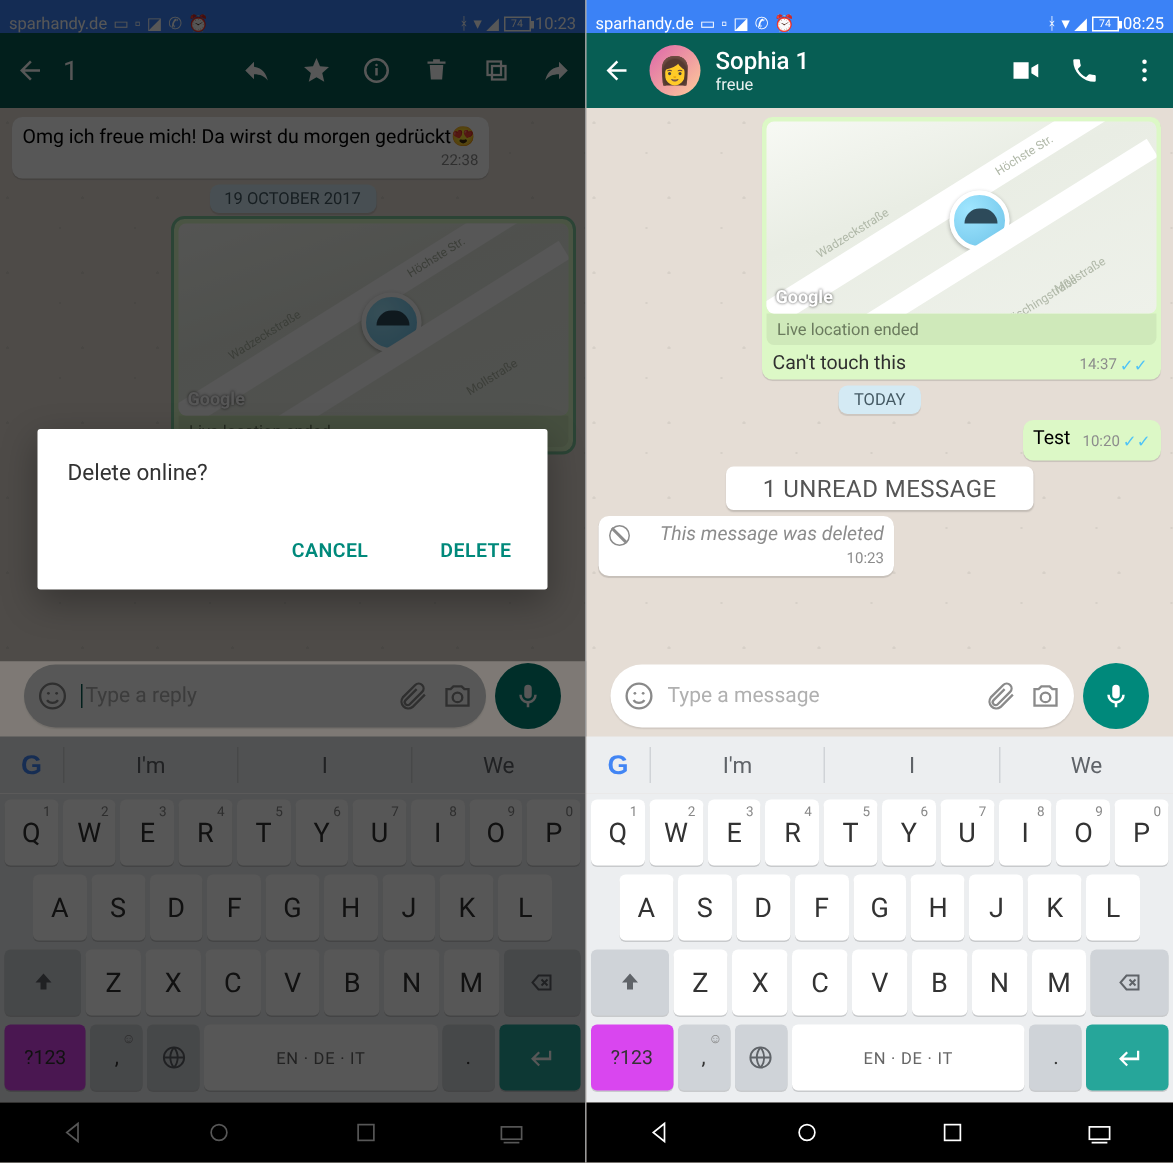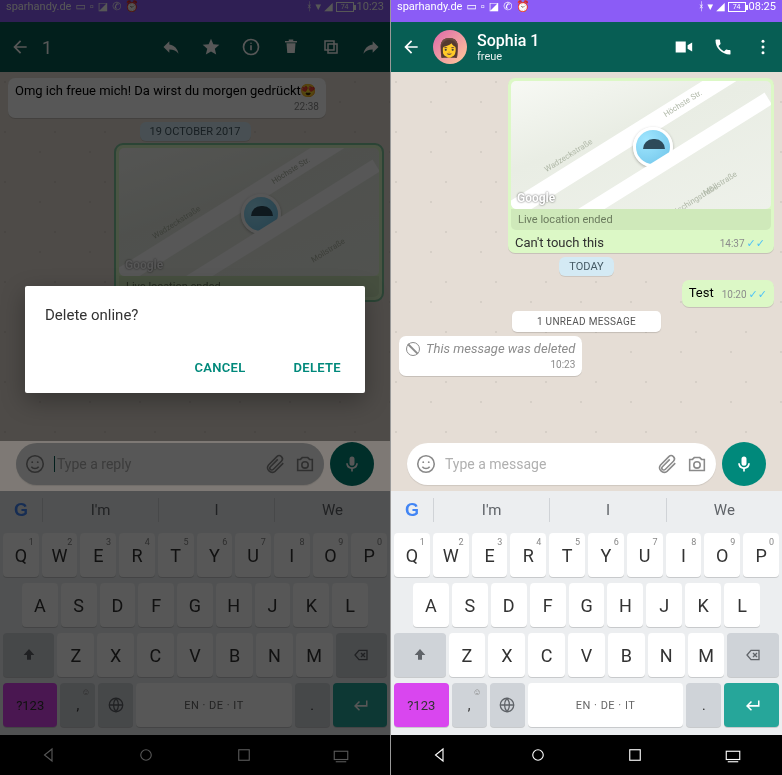--- a/index.html
+++ b/index.html
@@ -1,21 +1,21 @@
 <!DOCTYPE html>
 <html><head>
 <meta charset="utf-8">
 <style>
   * { box-sizing: border-box; margin: 0; padding: 0; }
   body { font-family: -apple-system, Roboto, Arial, sans-serif; background: #222; width: 782px; height: 775px; display: flex; overflow: hidden; }
   .phone { width: 391px; height: 775px; position: relative; background: #e5ddd5; display: flex; flex-direction: column; }
   .phone.left { border-right: 1px solid #999; }
   
   
-  .statusbar { height: 22px; background: #8b5cf6; color: #fff; display: flex; align-items: flex-start; padding: 0 6px; font-size: 11px; }
+  .statusbar { height: 22px; background: #3b82f6; color: #fff; display: flex; align-items: flex-end; padding: 0 6px; font-size: 11px; }
   .sb-left { flex: 0 0 auto; display: flex; align-items: center; gap: 4px; }
   .sb-right { margin-left: auto; display: flex; align-items: center; gap: 3px; }
   .sb-batt { border: 1px solid #fff; width: 18px; height: 10px; display: inline-flex; align-items: center; justify-content: center; font-size: 7px; position: relative; }
   .sb-batt::after { content:""; position:absolute; right:-3px; top:2px; width:2px; height:5px; background:#fff; }
 
   
   .appbar { height: 50px; background: #075e54; color: #fff; display: flex; align-items: center; padding: 0 8px; gap: 10px; }
   .appbar .back { width: 24px; height: 24px; display:flex; align-items:center; justify-content:center; }
   .avatar { width: 34px; height: 34px; border-radius: 50%; background: linear-gradient(135deg,#d6a,#fc9); display:flex; align-items:center; justify-content:center; color:#fff; font-size:18px; }
   .hdr-title { display:flex; flex-direction:column; }
@@ -33,34 +33,34 @@
     background-size: 50px 50px; }
   .chat-inner { position:absolute; inset:0; padding: 6px 8px; display:flex; flex-direction:column; gap:4px; }
 
   .bubble { max-width: 85%; border-radius: 7px; box-shadow: 0 1px 0.5px rgba(0,0,0,.13); padding: 5px 7px 6px; font-size: 13px; position:relative; }
   .bubble.in { background:#fff; align-self:flex-start; }
   .bubble.out { background:#dcf8c6; align-self:flex-end; }
   .bubble .time { font-size: 10px; color: #8c8c8c; float:right; margin-left:8px; margin-top:3px; display:inline-flex; align-items:center; gap:2px;}
   .bubble .ticks { color:#4fc3f7; font-size:11px; }
 
   .datechip { align-self:center; background:#d4eaf4; color:#455a64; font-size:11px; padding:3px 10px; border-radius:6px; box-shadow:0 1px 0.5px rgba(0,0,0,.1); }
-  .unreadchip { align-self:center; background:#fff; font-size:10px; padding:5px 25px; border-radius:5px; box-shadow:0 1px 1px rgba(0,0,0,.15); letter-spacing:.3px; color:#555;}
+  .unreadchip { align-self:center; background:#fff; font-size:16px; padding:5px 25px; border-radius:5px; box-shadow:0 1px 1px rgba(0,0,0,.15); letter-spacing:.3px; color:#555;}
 
   .locbubble { padding:3px; }
   .locmap { width: 260px; height: 128px; background: linear-gradient(160deg,#f7f9f4 0%,#e9ede4 40%,#eef1ea 100%); position:relative; border-radius:5px; overflow:hidden; }
   .locmap::before, .locmap::after { content:""; position:absolute; background:#fff; }
   .locmap::before { width:300px; height:18px; top:40px; left:-20px; transform:rotate(-32deg); }
   .locmap::after  { width:300px; height:14px; top:90px; left:-20px; transform:rotate(-32deg); }
   .locmap .pin { position:absolute; top:46px; left:122px; width:40px; height:40px; border-radius:50%; background: radial-gradient(circle at 30% 30%,#a0e6ff,#6ec3e8); border:3px solid #fff; box-shadow:0 1px 3px rgba(0,0,0,.3); }
   .locmap .pin::after{content:"";position:absolute;top:9px;left:7px;width:22px;height:10px;border-radius:10px 10px 0 0;background:#2d4a5a;}
   .locmap .glogo { position:absolute; left:6px; bottom:4px; font-size:12px; font-weight:700; color:#fff; text-shadow:0 0 2px rgba(0,0,0,.7);}
   .locfoot { background:#cfe9ba; color:#6b7b5e; font-size:11px; padding:4px 7px; border-radius:0 0 5px 5px;}
   .loccaption { font-size:13px; color:#303030; padding:4px 6px 0 4px; display:flex; justify-content:space-between; align-items:flex-end;}
 
-  .deleted { display:flex; align-items:center; gap:6px; color:#8c8c8c; font-style:italic; }
+  .deleted { display:flex; align-items:center; gap:20px; color:#8c8c8c; font-style:italic; }
   .deleted .stop { width:14px;height:14px;border:1.5px solid #8c8c8c;border-radius:50%;position:relative;}
   .deleted .stop::after{content:"";position:absolute;width:14px;height:1.5px;background:#8c8c8c;top:5px;left:-1px;transform:rotate(45deg);}
 
   
   .composer { height: 50px; display:flex; align-items:center; gap:6px; padding: 0 16px 4px; }
   .compbox { flex:1; background:#fff; border-radius:25px; height:42px; display:flex; align-items:center; padding:0 8px; gap:8px; box-shadow:0 1px 1px rgba(0,0,0,.1);}
   .compbox .ico { width:22px;height:22px;color:#8a8a8a;display:flex;align-items:center;justify-content:center;}
   .compbox .ph { flex:1; color:#b0b0b0; font-size:14px; }
   .micbtn { width:44px;height:44px;border-radius:50%;background:#00897b;display:flex;align-items:center;justify-content:center;color:#fff; }
 

